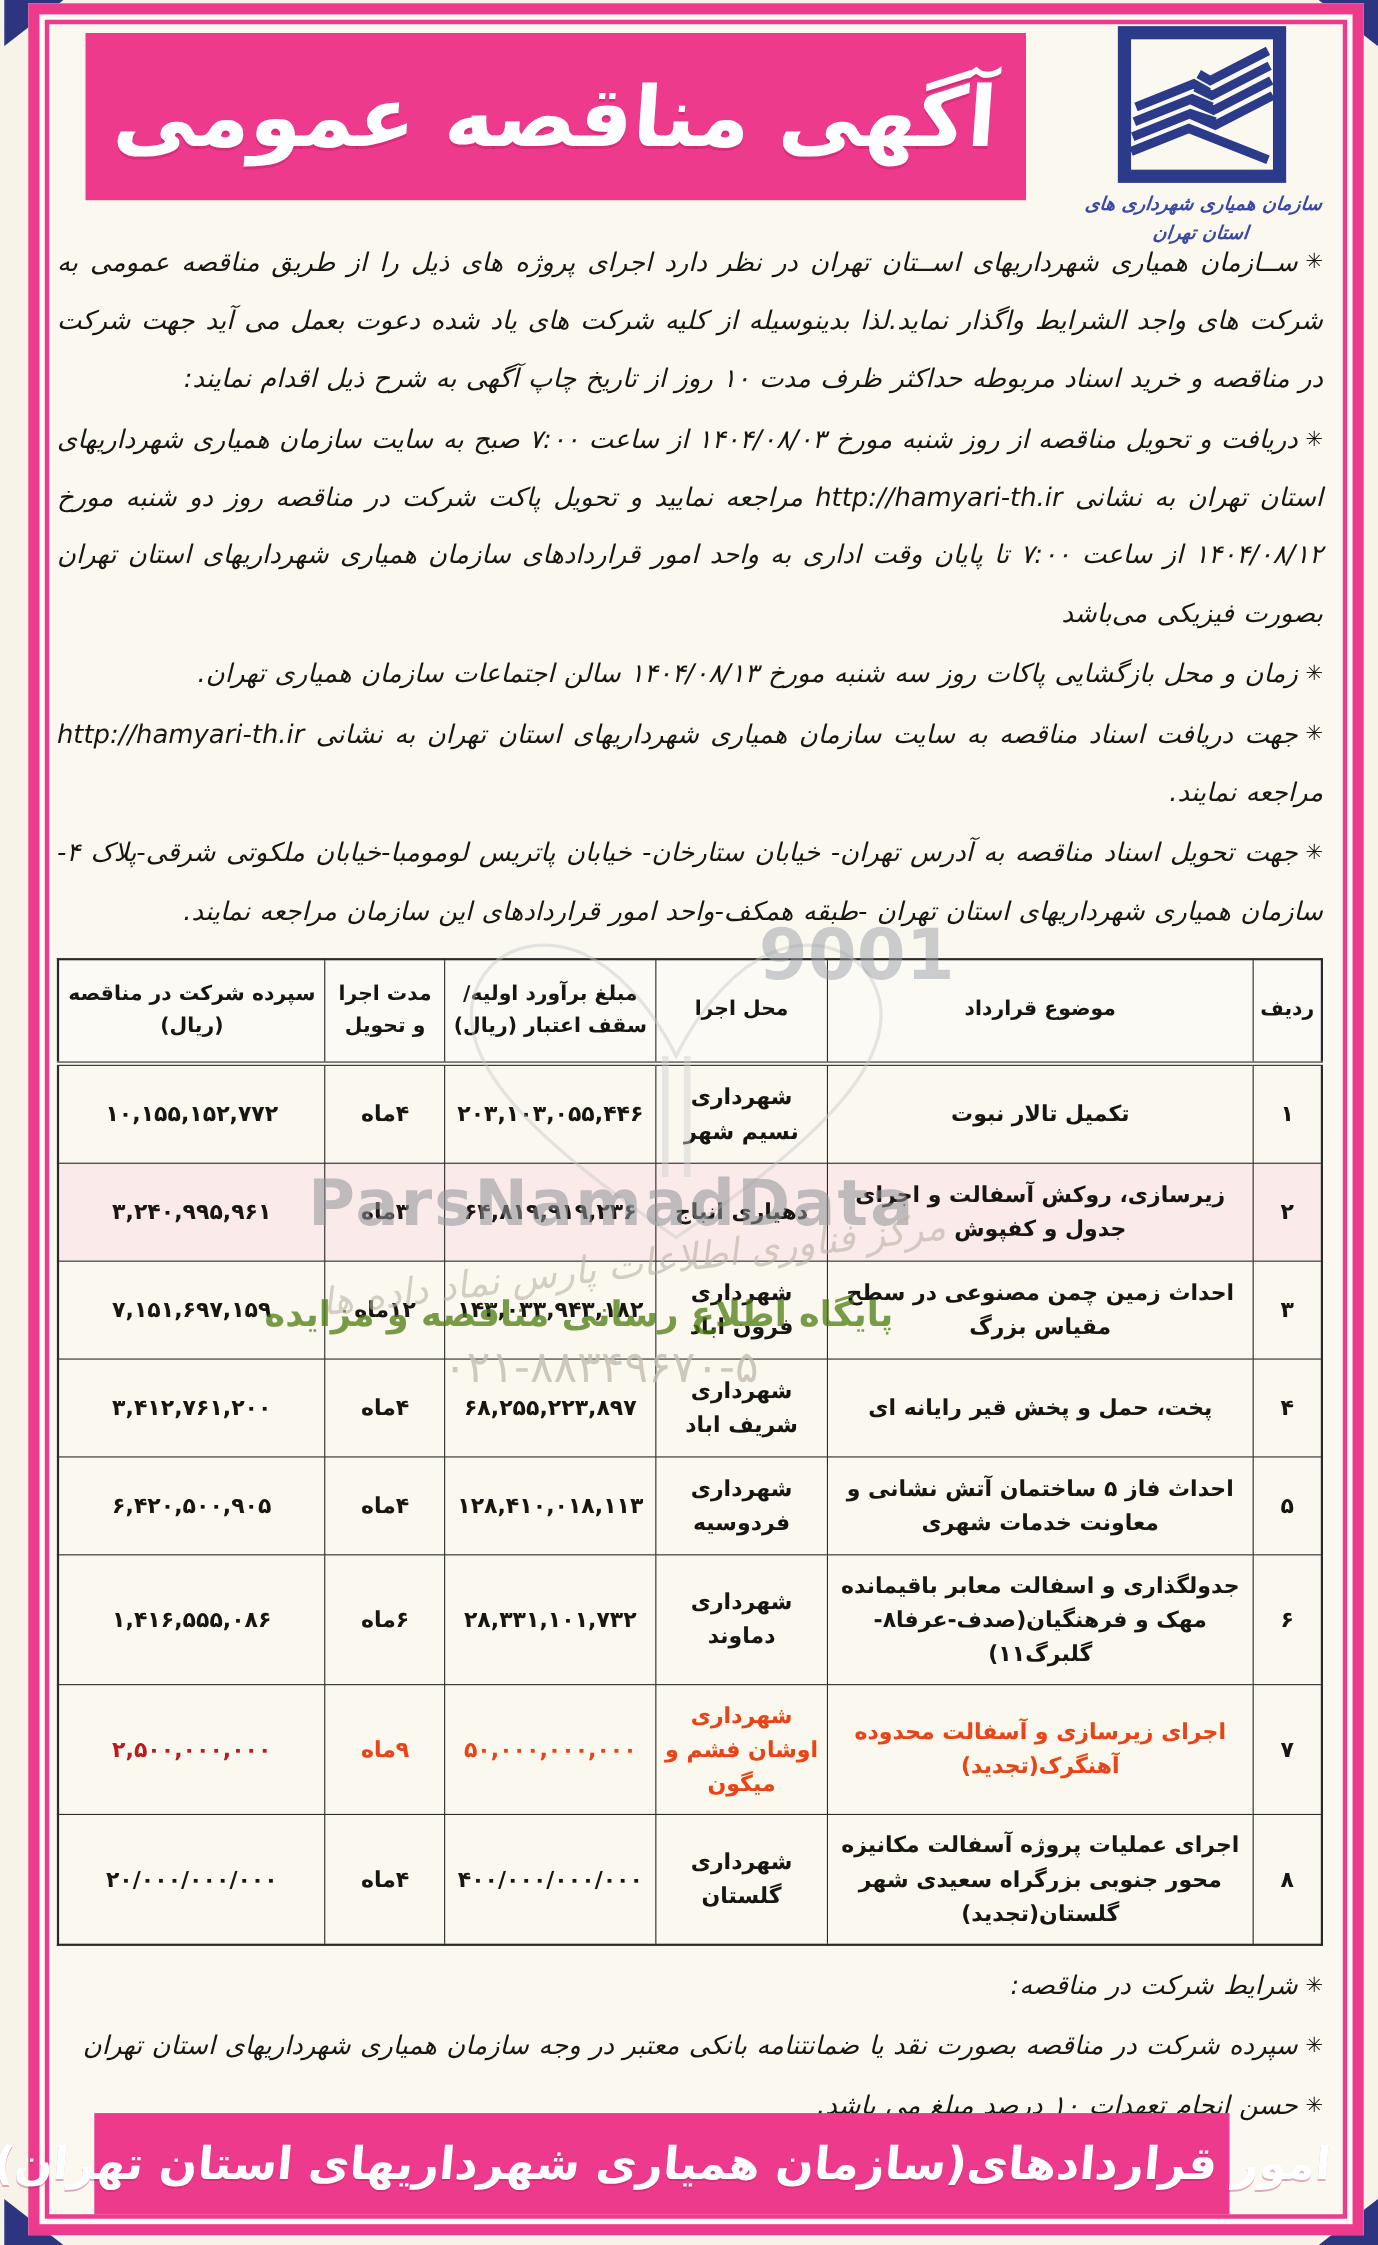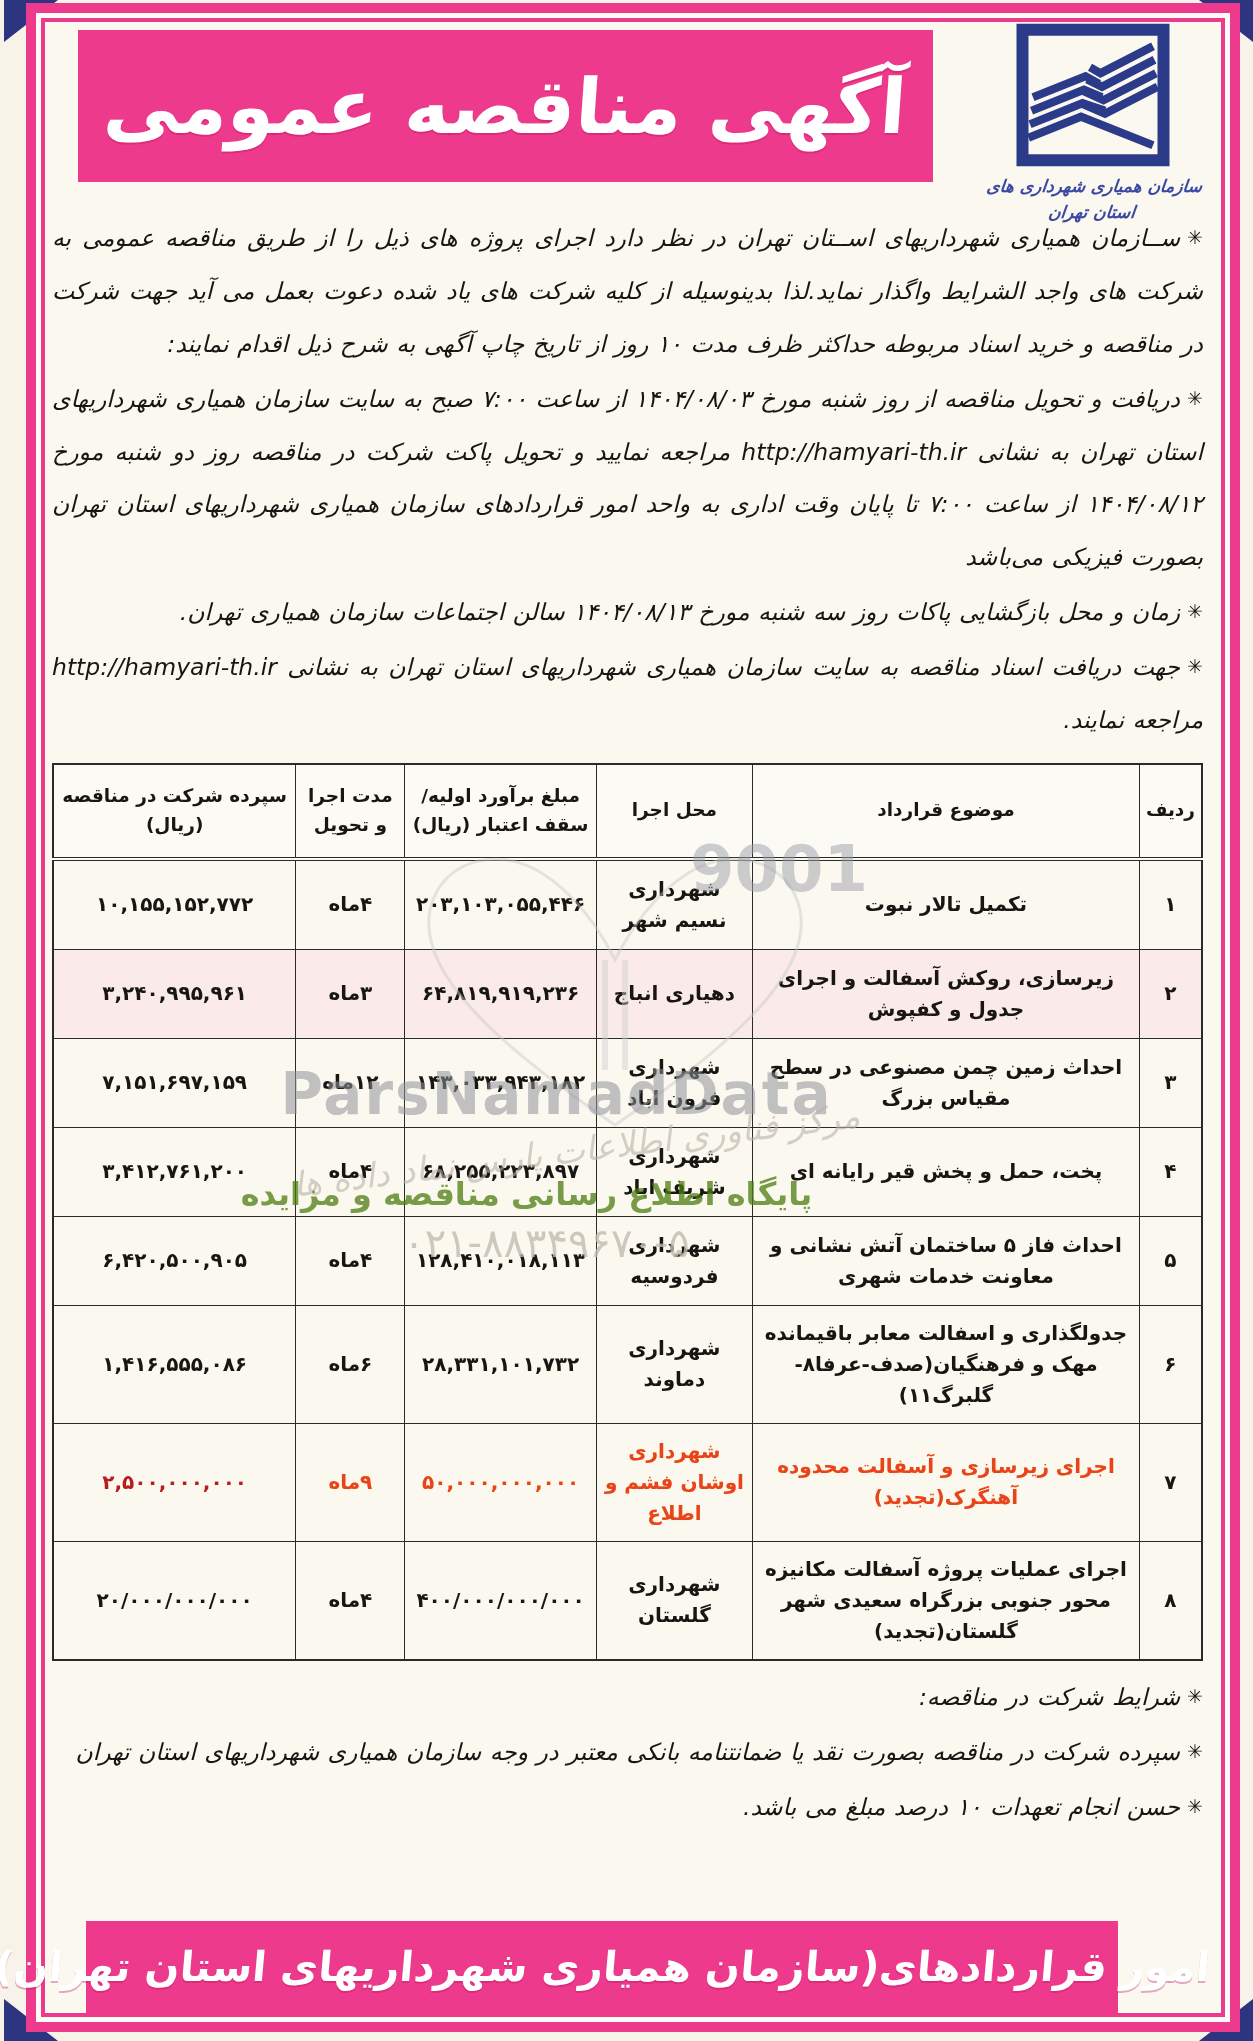--- a/index.html
+++ b/index.html
@@ -159,20 +159,21 @@
   <div class="wm-tagline" data-name="watermark-tagline">پایگاه اطلاع رسانی مناقصه و مزایده</div>
   <div class="wm-phone" data-name="watermark-phone">۰۲۱-۸۸۳۴۹۶۷۰-۵</div>
 </div>
 
 <div class="content" data-name="notice-body">
   <div id="intro-list" data-name="intro-paragraphs">
       <p class="para" data-name="intro-paragraph"><span class="bullet" data-name="asterisk-bullet-icon">✳</span><span data-name="intro-paragraph-text">ســازمان همیاری شهرداریهای اســتان تهران در نظر دارد اجرای پروژه های ذیل را از طریق مناقصه عمومی به شرکت های واجد الشرایط واگذار نماید.لذا بدینوسیله از کلیه شرکت های یاد شده دعوت بعمل می آید جهت شرکت در مناقصه و خرید اسناد مربوطه حداکثر ظرف مدت ۱۰ روز از تاریخ چاپ آگهی به شرح ذیل اقدام نمایند:</span></p>
       <p class="para" data-name="intro-paragraph"><span class="bullet" data-name="asterisk-bullet-icon">✳</span><span data-name="intro-paragraph-text">دریافت و تحویل مناقصه از روز شنبه مورخ ۱۴۰۴/۰۸/۰۳ از ساعت ۷:۰۰ صبح به سایت سازمان همیاری شهرداریهای استان تهران به نشانی http://hamyari-th.ir مراجعه نمایید و تحویل پاکت شرکت در مناقصه روز دو شنبه مورخ ۱۴۰۴/۰۸/۱۲ از ساعت ۷:۰۰ تا پایان وقت اداری به واحد امور قراردادهای سازمان همیاری شهرداریهای استان تهران بصورت فیزیکی می‌باشد</span></p>
       <p class="para" data-name="intro-paragraph"><span class="bullet" data-name="asterisk-bullet-icon">✳</span><span data-name="intro-paragraph-text">زمان و محل بازگشایی پاکات روز سه شنبه مورخ ۱۴۰۴/۰۸/۱۳ سالن اجتماعات سازمان همیاری تهران.</span></p>
       <p class="para" data-name="intro-paragraph"><span class="bullet" data-name="asterisk-bullet-icon">✳</span><span data-name="intro-paragraph-text">جهت دریافت اسناد مناقصه به سایت سازمان همیاری شهرداریهای استان تهران به نشانی http://hamyari-th.ir مراجعه نمایند.</span></p>
+      <p class="para" data-name="intro-paragraph"><span class="bullet" data-name="asterisk-bullet-icon">✳</span><span data-name="intro-paragraph-text">جهت تحویل اسناد مناقصه به آدرس تهران- خیابان ستارخان- خیابان پاتریس لومومبا-خیابان ملکوتی شرقی-پلاک ۴- سازمان همیاری شهرداریهای استان تهران -طبقه همکف-واحد امور قراردادهای این سازمان مراجعه نمایند.</span></p>
     </div>
 
   <table class="tenders" id="contract-table" data-name="tender-table">
     <colgroup>
       <col style="width:42px">
         <col style="width:402px">
         <col style="width:160px">
       <col style="width:192px">
         <col style="width:112px">
         <col style="width:248px">
@@ -232,21 +233,21 @@
           <td data-name="row-number">۶</td>
           <td data-name="contract-subject">جدولگذاری و اسفالت معابر باقیمانده مهک و فرهنگیان(صدف-عرفا۸-گلبرگ۱۱)</td>
           <td data-name="execution-location">شهرداری دماوند</td>
           <td data-name="estimate-amount">۲۸,۳۳۱,۱۰۱,۷۳۲</td>
           <td data-name="duration">۶ماه</td>
           <td data-name="deposit-amount">۱,۴۱۶,۵۵۵,۰۸۶</td>
         </tr>
         <tr data-name="table-row" class="hl">
           <td data-name="row-number" style="color: rgb(24, 22, 19); text-shadow: none;">۷</td>
           <td data-name="contract-subject">اجرای زیرسازی و آسفالت محدوده آهنگرک(تجدید)</td>
-          <td data-name="execution-location">شهرداری اوشان فشم و اطلاع</td>
+          <td data-name="execution-location">شهرداری اوشان فشم و میگون</td>
           <td data-name="estimate-amount">۵۰,۰۰۰,۰۰۰,۰۰۰</td>
           <td data-name="duration">۹ماه</td>
           <td data-name="deposit-amount">۲,۵۰۰,۰۰۰,۰۰۰</td>
         </tr>
         <tr data-name="table-row">
           <td data-name="row-number">۸</td>
           <td data-name="contract-subject">اجرای عملیات پروژه آسفالت مکانیزه محور جنوبی بزرگراه سعیدی شهر گلستان(تجدید)</td>
           <td data-name="execution-location">شهرداری گلستان</td>
           <td data-name="estimate-amount">۴۰۰/۰۰۰/۰۰۰/۰۰۰</td>
           <td data-name="duration">۴ماه</td>

